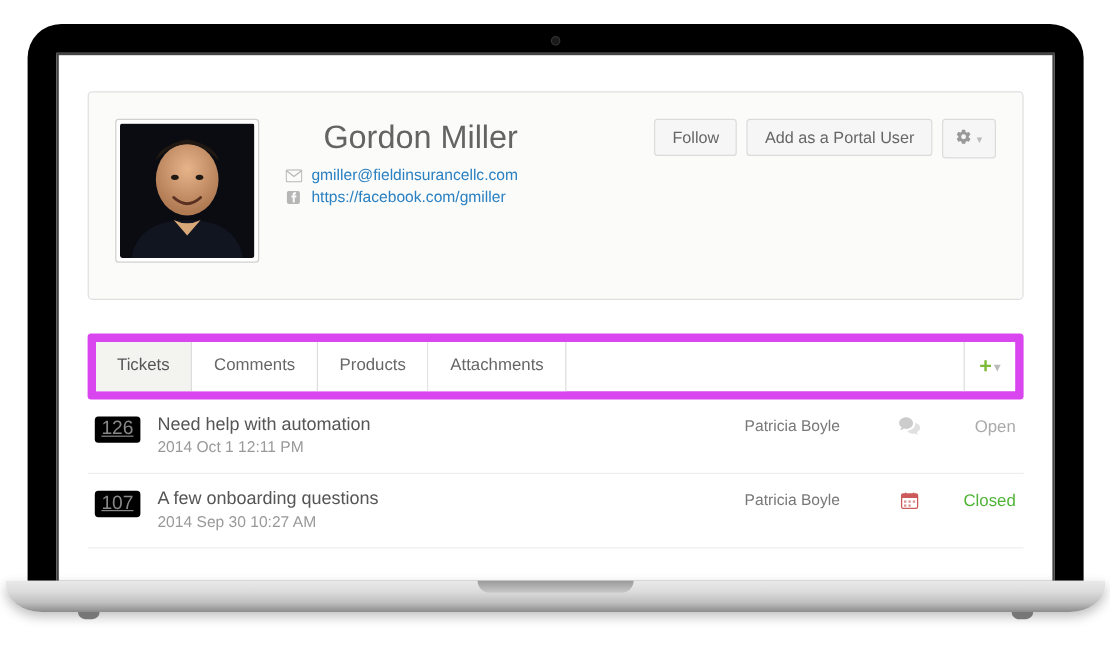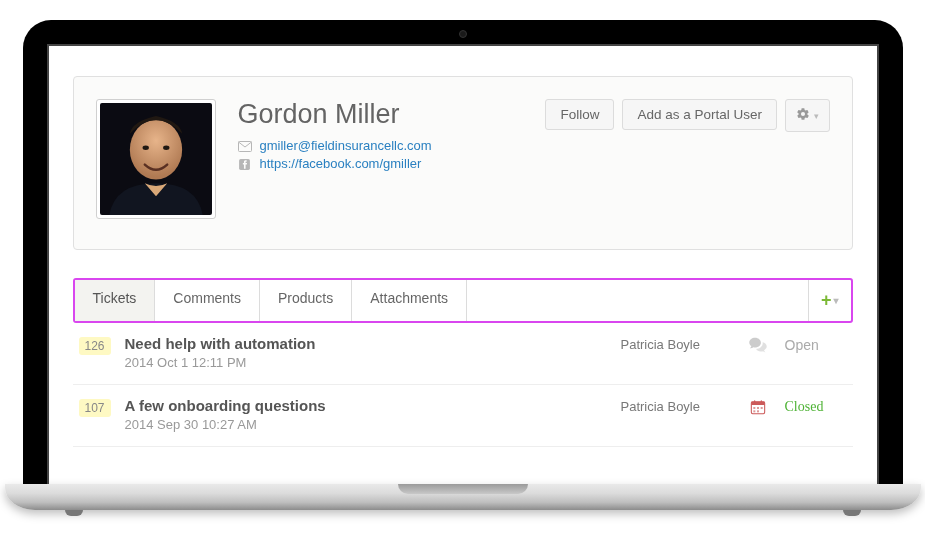--- a/index.html
+++ b/index.html
@@ -14,49 +14,49 @@
 .laptop-notch { position: absolute; top: 0; left: 50%; transform: translateX(-50%); width: 130px; height: 10px; background: linear-gradient(to bottom, #9a9a9a, #c8c8c8); border-radius: 0 0 10px 10px; }
 .laptop-foot { position:absolute; bottom:-6px; height:6px; width:18px; background:#777; border-radius:0 0 8px 8px; }
 .laptop-foot.left{ left:60px; } .laptop-foot.right{ right:60px; }
 
 
 .profile-card { border: 1px solid #e0e0e0; border-radius: 4px; padding: 22px 22px 30px 22px; background: #fbfbfa; display: flex; align-items: flex-start; gap: 22px; }
 .avatar-wrap { flex: none; }
 .avatar { width: 120px; height: 120px; border: 1px solid #d0d0d0; padding: 3px; background: #fff; border-radius: 3px; }
 .avatar-img { width: 100%; height: 100%; border-radius: 2px; display: block; }
 .profile-main { flex: 1; }
-.profile-name { font-size: 27px; font-weight: 400; color: #646464; margin-bottom: 8px; }
+.profile-name { font-size: 27px; font-weight: 400; color: #646464; margin-bottom: 8px; margin-left: 32px; }
 .contact-line { display: flex; align-items: flex-end; gap: 8px; font-size: 13px; color: #2a80c1; margin-bottom: 3px; }
 .contact-line a { color: #2a80c1; text-decoration: none; cursor: pointer; }
 .contact-icon { width: 14px; height: 14px; flex: none; color: #b6b6b6; display: inline-flex; align-items: center; justify-content: center; }
 .call-icon { color: #5fb336; }
 .profile-actions { display: flex; gap: 8px; align-items: flex-start; }
 .btn { background: #f6f6f6; border: 1px solid #dcdcdc; border-radius: 3px; padding: 7px 14px; font-size: 13.5px; color: #666; cursor: pointer; white-space: nowrap; }
 .btn.icon-only { padding: 7px 10px; display: flex; align-items: center; gap: 4px; color: #999; }
 
 
-.tabs-row { display: flex; align-items: stretch; border: 2px solid #d946ef; border-radius: 3px; margin-top: 28px; background:#fff; }
+.tabs-row { display: flex; align-items: stretch; border: 7px solid #d946ef; border-radius: 3px; margin-top: 28px; background:#fff; }
 .tab { padding: 10px 18px; font-size: 14px; color: #666; border-right: 1px solid #dcdcdc; cursor: pointer; background:#fff; }
 .tab.active { background: #f3f3f0; color: #555; }
 .tabs-spacer { flex: 1; }
 .tabs-add { padding: 10px 12px; display: flex; align-items: center; gap: 2px; border-left: 1px solid #dcdcdc; color: #7cb936; cursor: pointer; font-size: 18px; font-weight: bold; }
 .tabs-add .caret { color: #bbb; font-size: 10px; }
 
 
 .tickets { margin-top: 0; }
 .ticket-row { display: flex; align-items: flex-start; gap: 14px; padding: 12px 6px 14px 6px; border-bottom: 1px solid #eee; }
-.ticket-id { background: #fef9c3; color: #888; font-size: 12px; padding: 2px 6px; border-radius: 3px; flex: none; margin-top: 2px; }
+.ticket-id { background: #000000; color: #888; font-size: 16px; padding: 2px 6px; border-radius: 3px; flex: none; margin-top: 2px; text-decoration: underline; }
 .ticket-main { flex: 1; }
-.ticket-title { font-size: 15px; color: #555; margin-bottom: 3px; font-weight: bold; }
+.ticket-title { font-size: 15px; color: #555; margin-bottom: 3px; }
 .ticket-date { font-size: 13px; color: #999; }
 .ticket-assignee { font-size: 13px; color: #787878; width: 110px; text-align: left; padding-top: 2px; }
 .ticket-type-icon { width: 26px; display:flex; justify-content:center; padding-top: 2px; color: #c7c7c7; }
-.ticket-status { width: 62px; text-align: left; font-size: 14px; padding-top: 2px; }
+.ticket-status { width: 62px; text-align: right; font-size: 14px; padding-top: 2px; }
 .status-open { color: #aaa; }
-.status-closed { color: #4fb336; font-family: Liberation Serif, serif; }
+.status-closed { color: #4fb336; }
 </style>
 </head>
 <body>
 
 <div class="laptop-outer">
   <div class="laptop-screen-frame">
     <div class="laptop-camera"></div>
     <div class="laptop-screen">
 
       <div class="profile-card">

